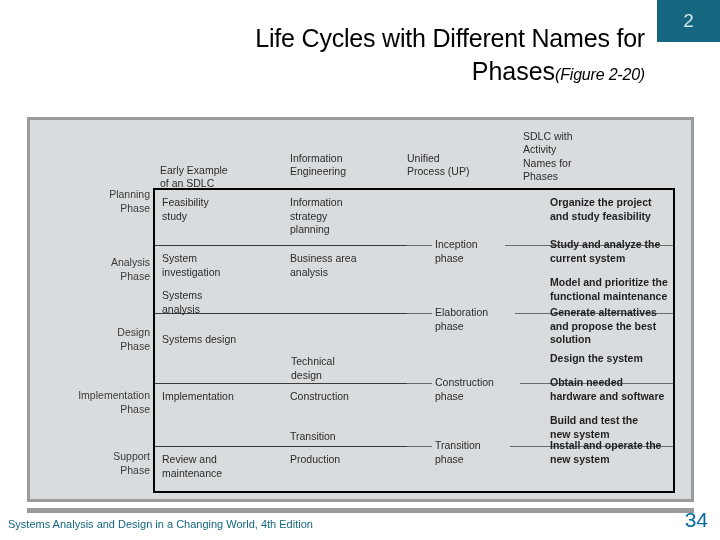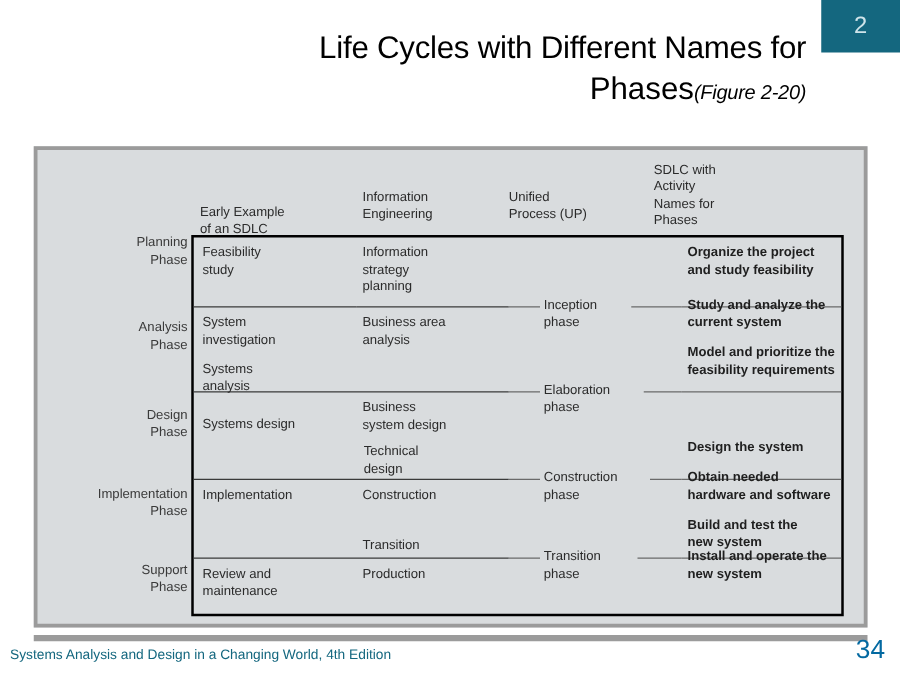--- a/index.html
+++ b/index.html
@@ -201,43 +201,44 @@
       <div class="cell" style="left:7px;  top:143px;">Systems design</div>
       <div class="cell" style="left:7px;  top:200px;">Implementation</div>
       <div class="cell" style="left:7px;  top:263px;">Review and
 maintenance</div>
 
       <div class="cell" style="left:135px;top:6px;">Information
 strategy
 planning</div>
       <div class="cell" style="left:135px;top:62px;">Business area
 analysis</div>
-      <div class="cell" style="left:135px;top:130px;">Business
-system design</div>
       <div class="cell" style="left:136px;top:165px;">Technical
 design</div>
       <div class="cell" style="left:135px;top:200px;">Construction</div>
       <div class="cell" style="left:135px;top:240px;">Transition</div>
       <div class="cell" style="left:135px;top:263px;">Production</div>
 
       <div class="cell" style="left:280px;top:48px;">Inception
 phase</div>
       <div class="cell" style="left:280px;top:116px;">Elaboration
 phase</div>
       <div class="cell" style="left:280px;top:186px;">Construction
 phase</div>
       <div class="cell" style="left:280px;top:249px;">Transition
 phase</div>
 
       <div class="cell bold" style="left:395px;top:6px;">Organize the project
 and study feasibility</div>
       <div class="cell bold" style="left:395px;top:48px;">Study and analyze the
 current system</div>
       <div class="cell bold" style="left:395px;top:86px;">Model and prioritize the
-feasibility requirements</div>
+functional maintenance</div>
+      <div class="cell bold" style="left:395px;top:116px;">Generate alternatives
+and propose the best
+solution</div>
       <div class="cell bold" style="left:395px;top:162px;">Design the system</div>
       <div class="cell bold" style="left:395px;top:186px;">Obtain needed
  hardware and software</div>
       <div class="cell bold" style="left:395px;top:224px;">Build and test the
 new system</div>
       <div class="cell bold" style="left:395px;top:249px;">Install and operate the
 new system</div>
 
     </div>
   </div>

